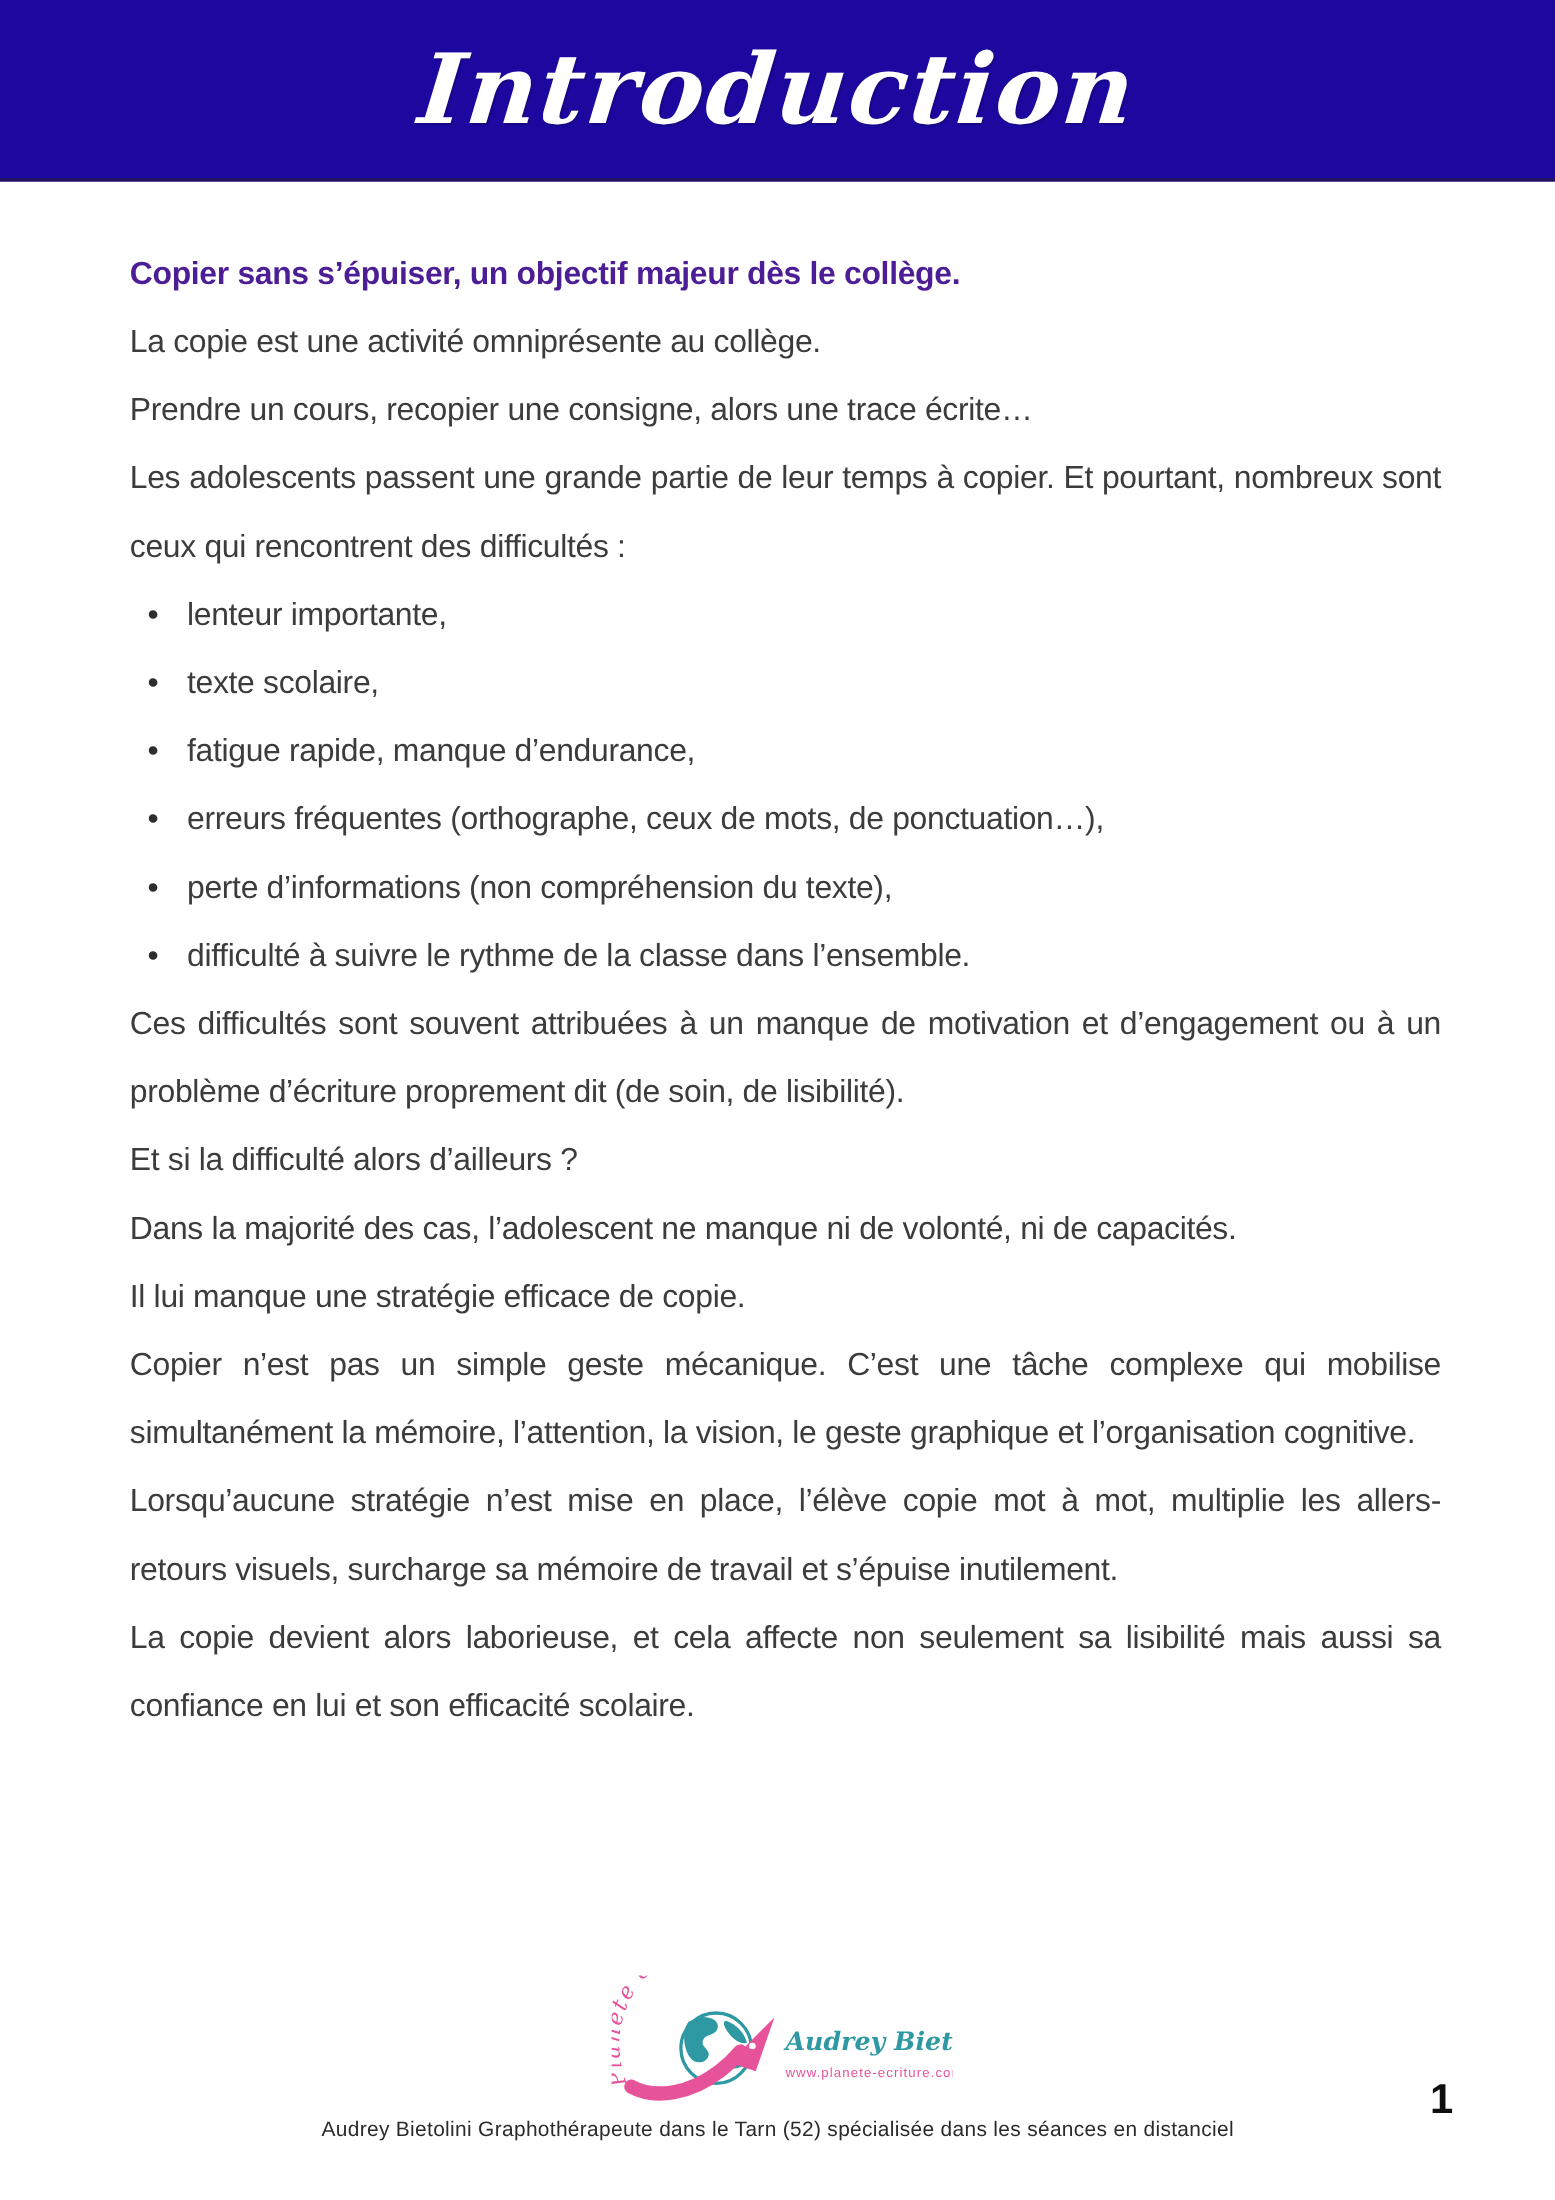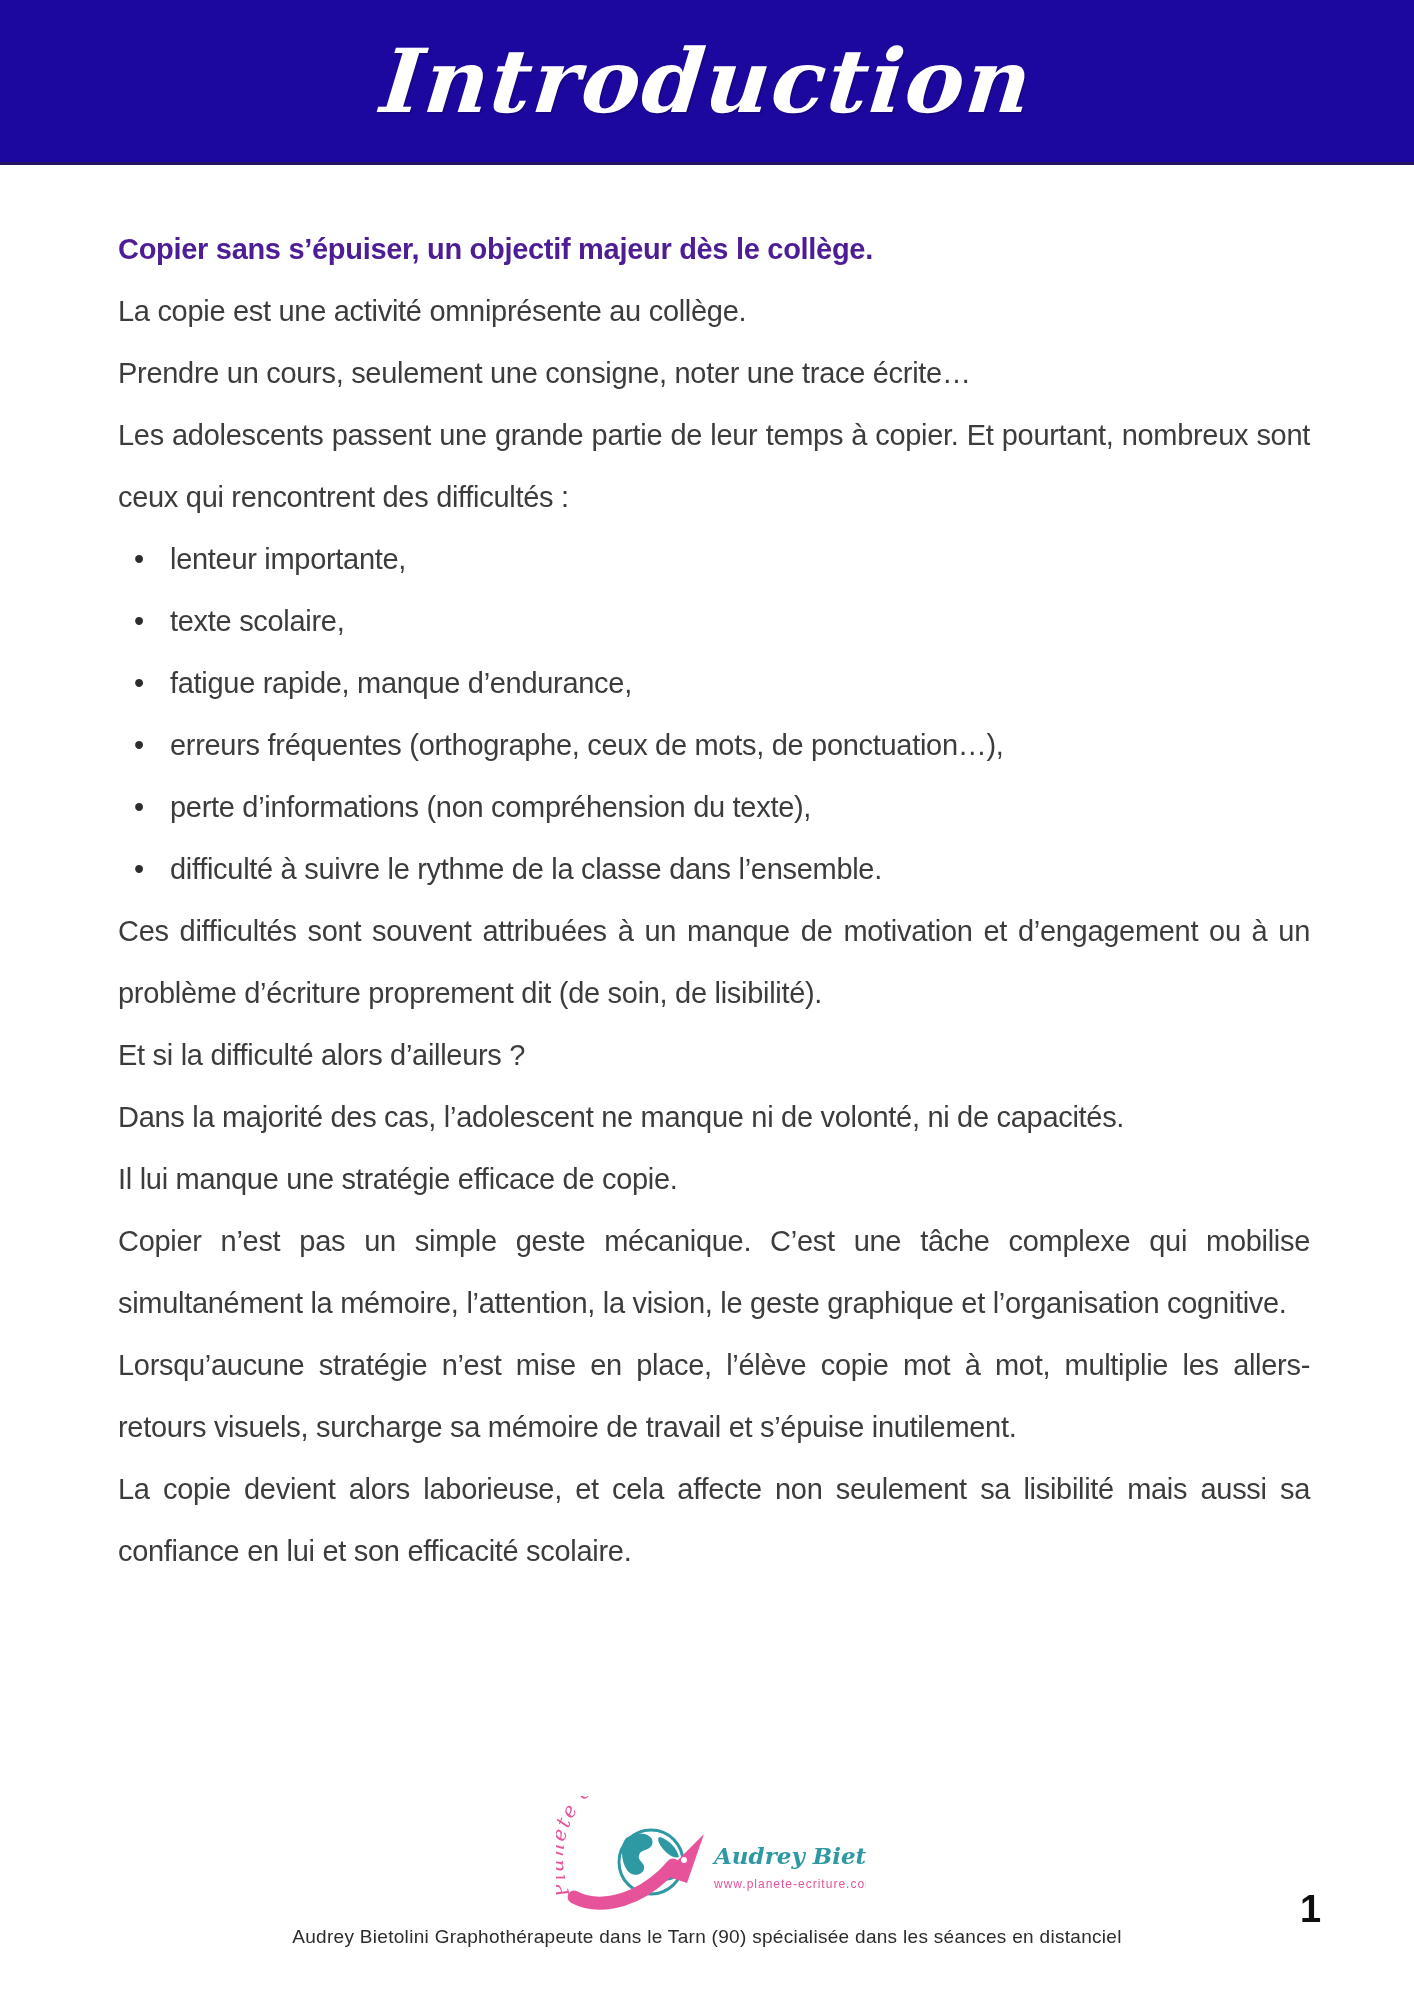--- a/index.html
+++ b/index.html
@@ -106,21 +106,21 @@
 <div class="page">
 
   <header class="banner">
     <div class="banner-title">Introduction</div>
   </header>
 
   <main class="content">
     <p class="heading">Copier sans s’épuiser, un objectif majeur dès le collège.</p>
 
     <p>La copie est une activité omniprésente au collège.</p>
-    <p>Prendre un cours, seulement une consigne, noter une trace écrite…</p>
+    <p>Prendre un cours, recopier une consigne, alors une trace écrite…</p>
     <p class="justify">Les adolescents passent une grande partie de leur temps à copier. Et pourtant, nombreux sont ceux qui rencontrent des difficultés :</p>
 
     <ul class="bullets">
       <li><span class="dot">•</span><span>lenteur importante,</span></li>
       <li><span class="dot">•</span><span>texte scolaire,</span></li>
       <li><span class="dot">•</span><span>fatigue rapide, manque d’endurance,</span></li>
       <li><span class="dot">•</span><span>erreurs fréquentes (orthographe, ceux de mots, de ponctuation…),</span></li>
       <li><span class="dot">•</span><span>perte d’informations (non compréhension du texte),</span></li>
       <li><span class="dot">•</span><span>difficulté à suivre le rythme de la classe dans l’ensemble.</span></li>
     </ul>
@@ -152,16 +152,16 @@
         <path d="M 18,101 C 40,113 72,107 98,87 C 106,81 112,75 117,69" fill="none" stroke="#e7539b" stroke-width="13" stroke-linecap="round"></path>
         <path d="M 107,79 L 148,38 L 131,87 Z" fill="#e7539b"></path>
         <circle cx="128" cy="64" r="3" fill="#ffffff"></circle>
       </g>
       <text font-size="20" fill="#e7539b" font-style="italic" font-family="DejaVu Serif, serif" letter-spacing="2"><textPath href="#arcPath">Planète écriture</textPath></text>
       <text x="158" y="68" font-size="23" fill="#2e99a3" font-style="italic" font-weight="bold" font-family="DejaVu Serif, serif">Audrey Bietolini</text>
       <text x="158" y="92" font-size="12" fill="#e7539b" letter-spacing="1" font-family="Liberation Sans, sans-serif">www.planete-ecriture.com</text>
     </svg>
   </div>
 
-  <div class="footer-text">Audrey Bietolini Graphothérapeute dans le Tarn (90) spécialisée dans les séances en distanciel</div>
+  <div class="footer-text">Audrey Bietolini Graphothérapeute dans le Tarn (52) spécialisée dans les séances en distanciel</div>
   <div class="page-number">1</div>
 
 </div>
 
 </body></html>

